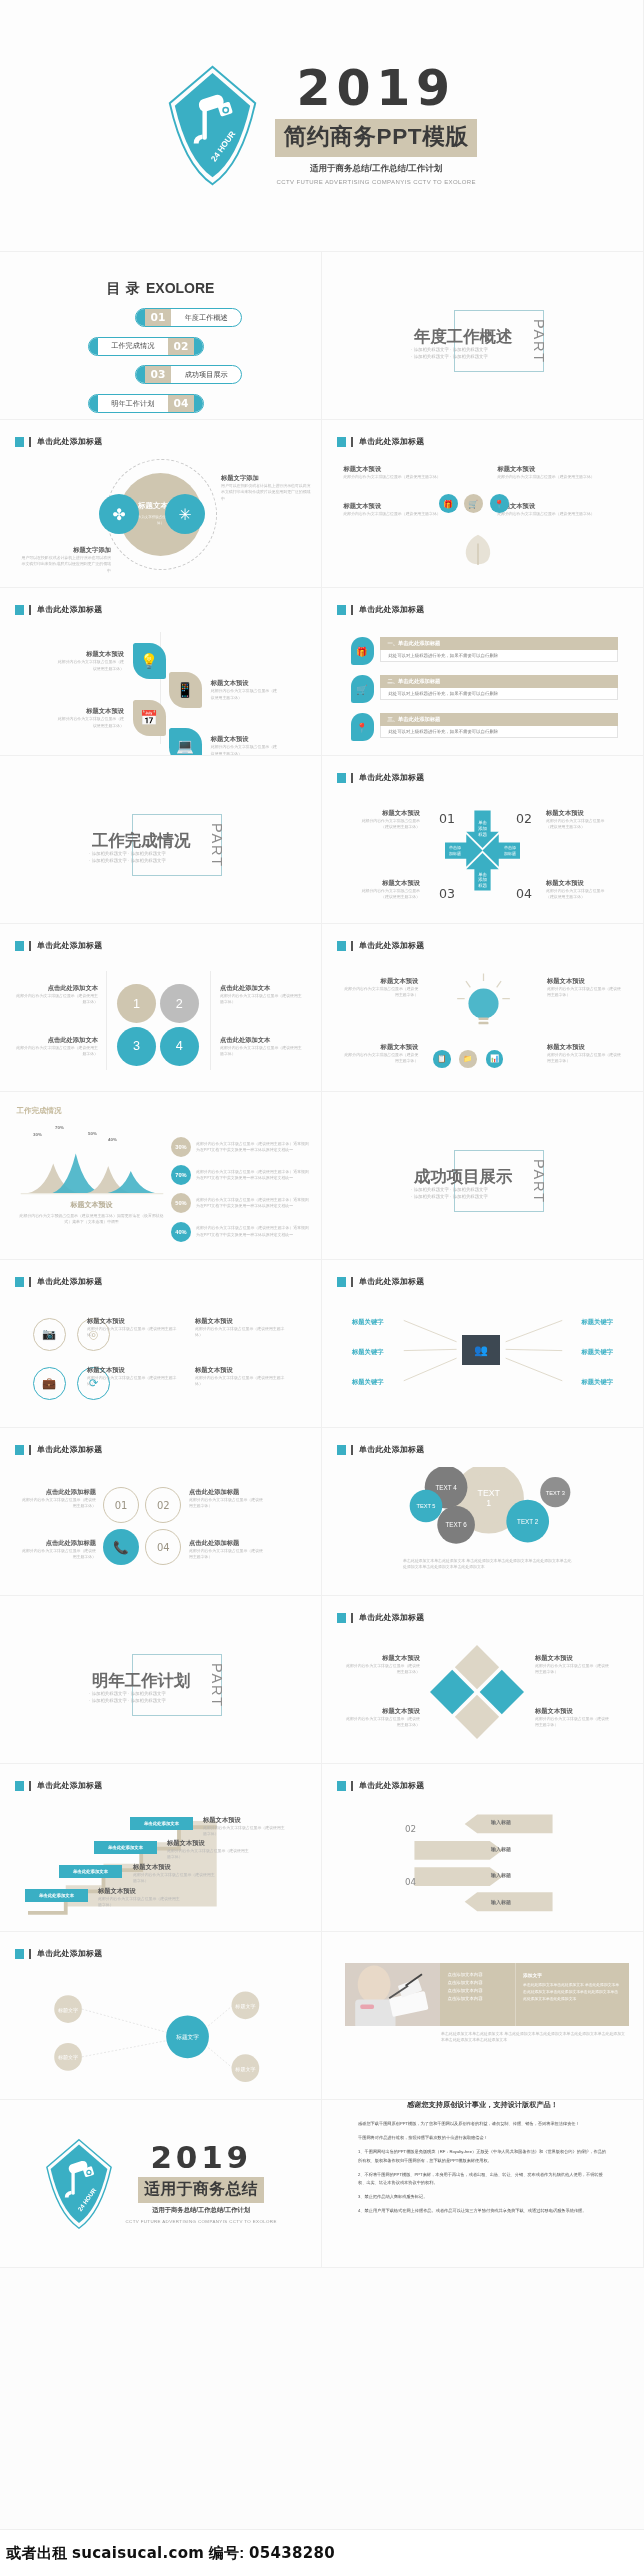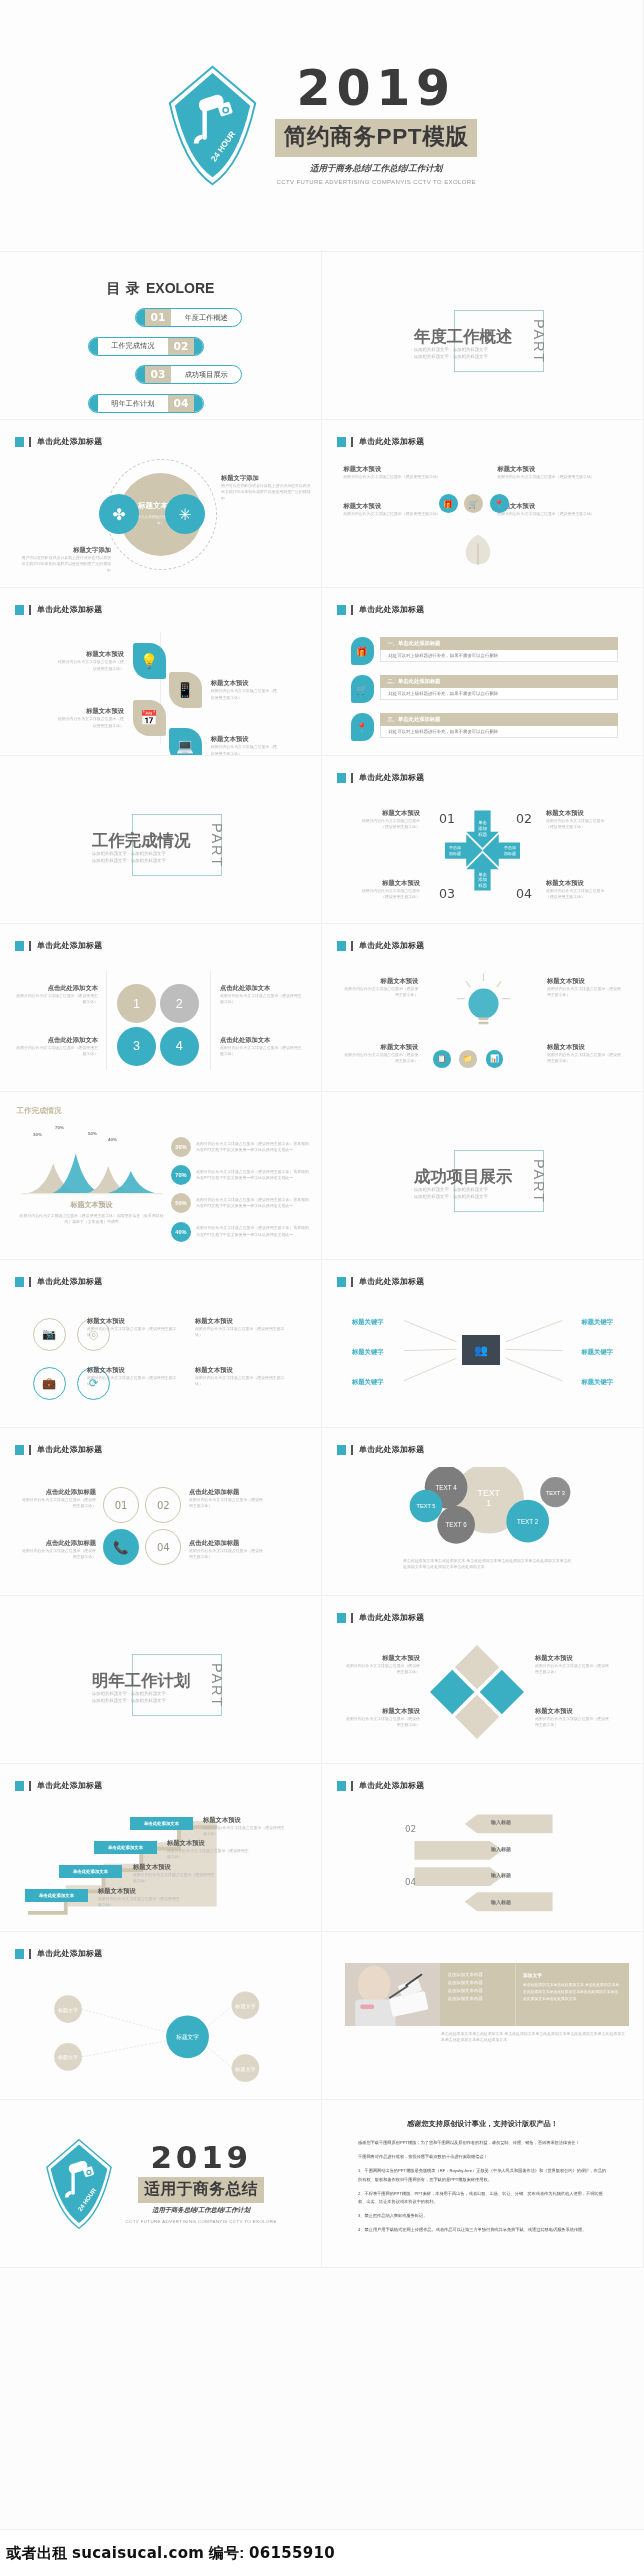--- a/index.html
+++ b/index.html
@@ -37,21 +37,21 @@
   .cover-text { text-align: center; }
   .cover-year {
     font-size: 49px; font-weight: bold; color: #3b3b3b;
     letter-spacing: 5.7px; line-height: .95; font-family: "DejaVu Sans", sans-serif;
   }
   .cover-title {
     display: inline-block; background: #cfc6b0; color: #3b3b3b;
     font-size: 22.6px; font-weight: bold; letter-spacing: 0.6px;
     padding: 2.5px 8.8px 4.4px; margin-top: 6.3px;
   }
-  .cover-sub { font-size: 8.5px; color: #4a4a4a; margin-top: 5.7px; font-weight: bold; font-style: italic; }
+  .cover-sub { font-size: 8.5px; color: #4a4a4a; margin-top: 5.7px; font-weight: bold; }
   .cover-en { font-size: 6px; color: #9a9a9a; letter-spacing: 0.4px; margin-top: 4.4px; }
 
   
   .contents-title { position: absolute; top: 28px; left: 0; width: 100%; text-align: center;
     font-size: 14px; font-weight: bold; color: #3c3c3c; letter-spacing: 0.6px; }
   .contents-title .en { letter-spacing: 0px; margin-left: 5.7px; }
   .toc { position: absolute; top: 54px; left: 0; width: 100%; }
   .toc-row { display: flex; height: 23px; align-items: center; margin-bottom: 5.7px; }
   .toc-row.r { justify-content: flex-start; padding-left: 135px; }
   .toc-row.l { justify-content: flex-start; padding-left: 88px; }
@@ -106,21 +106,21 @@
   .pctlab { position: absolute; font-size: 4.4px; color: #7b7b7b; font-weight: bold; }
   .legend-dot { width: 20px; height: 20px; border-radius: 50%; color: #fff; font-size: 5.7px;
                 font-weight: bold; display: flex; align-items: center; justify-content: center; flex: none; }
 
   
   .step { height: 12.6px; display: flex; align-items: center; justify-content: center;
           font-size: 4.4px; color: #fff; font-weight: bold; }
 
   
   .copy-title { text-align: center; font-size: 15px; font-weight: bold; color: #2f2f2f; padding-top: 14px; }
-  .copy-sub { text-align: center; font-size: 7.2px; font-weight: bold; color: #3a3a3a; margin-top: 19px; }
+  .copy-sub { text-align: center; font-size: 7.2px; font-weight: bold; color: #3a3a3a; margin-top: 0; }
   .copy-body { font-size: 4.2px; color: #4a4a4a; line-height: 2.0; padding: 10px 36px 0; }
   .copy-body p { margin-bottom: 5.7px; }
 
   .footer { width: 644px; height: 47px; background: #ffffff; display: flex; align-items: center;
             padding-left: 6.3px; border-top: 0.6px solid #efefef; }
   .footer .wm { font-size: 15px; font-weight: bold; color: #111; letter-spacing: 0.3px; }
   .footer .wm .dom { font-family: "DejaVu Sans", sans-serif; }
 </style>
 </head>
 <body>
@@ -818,17 +818,17 @@
       </div>
     </div>
 
   </div>
 
   <div class="footer" style="position:absolute;left:0;bottom:0">
     <div class="wm">
       <span>或者出租</span>
       <span class="dom">sucaisucal.com</span>
       <span>编号:</span>
-      <span class="dom">06155910</span>
+      <span class="dom">05438280</span>
     </div>
   </div>
 </div>
 
 
 </body></html>

